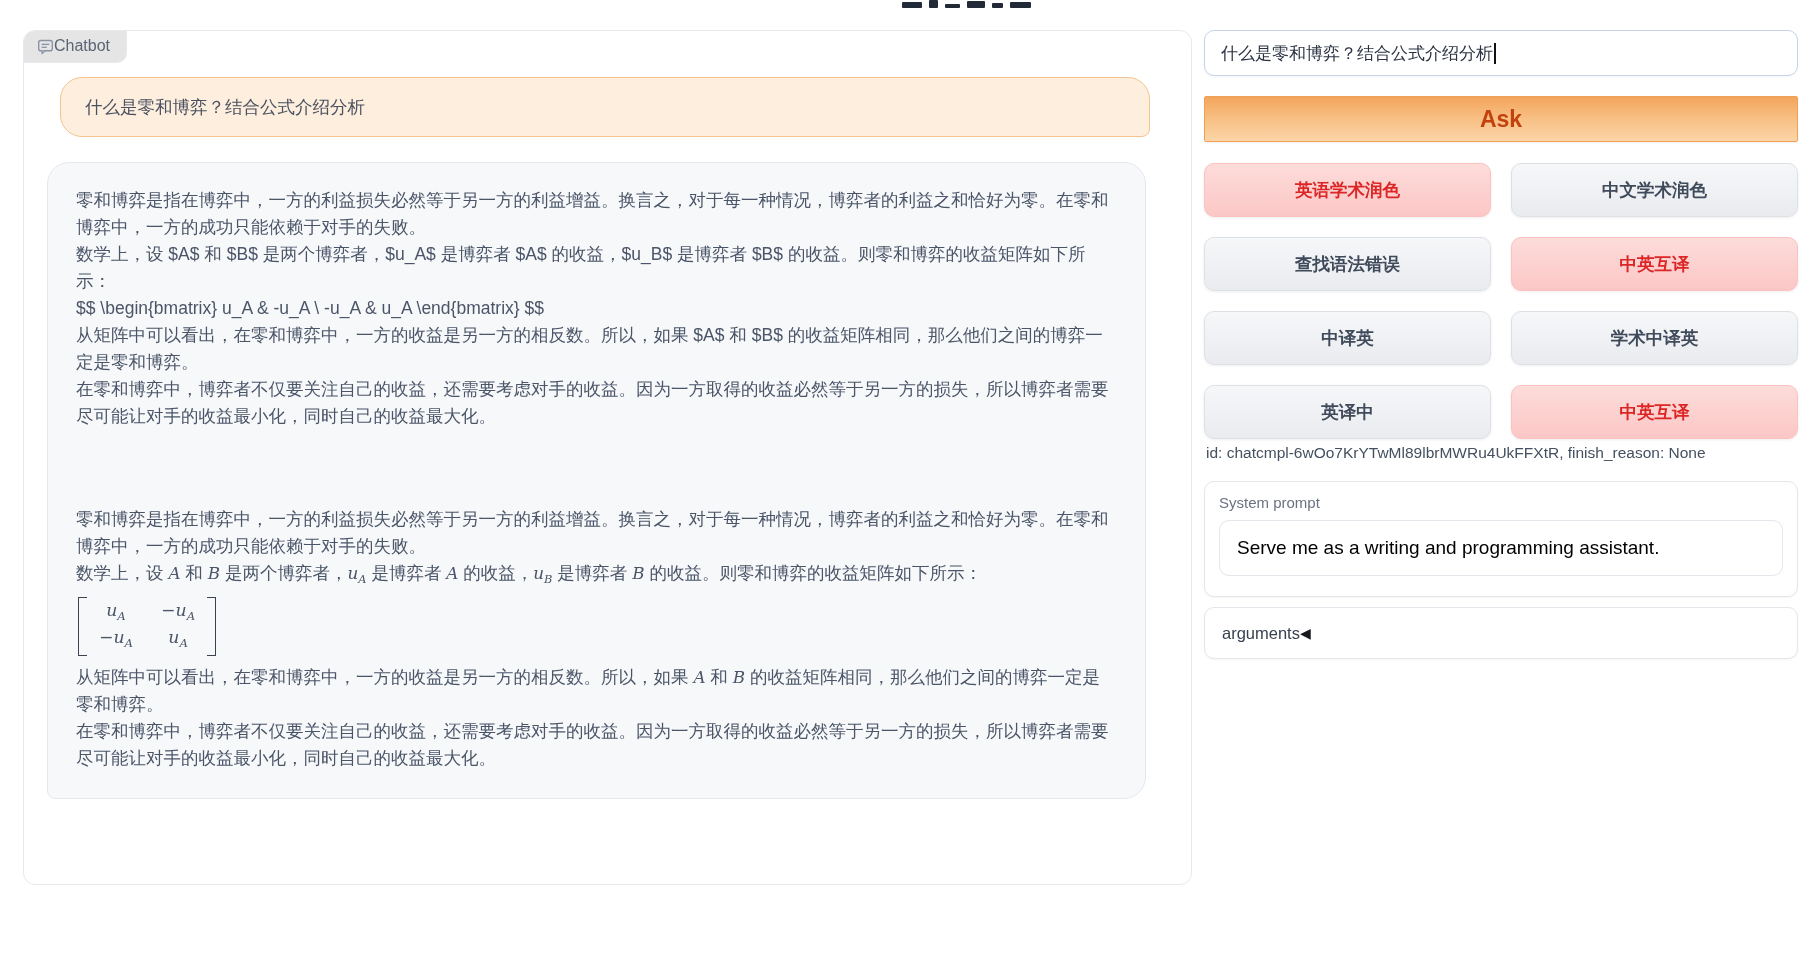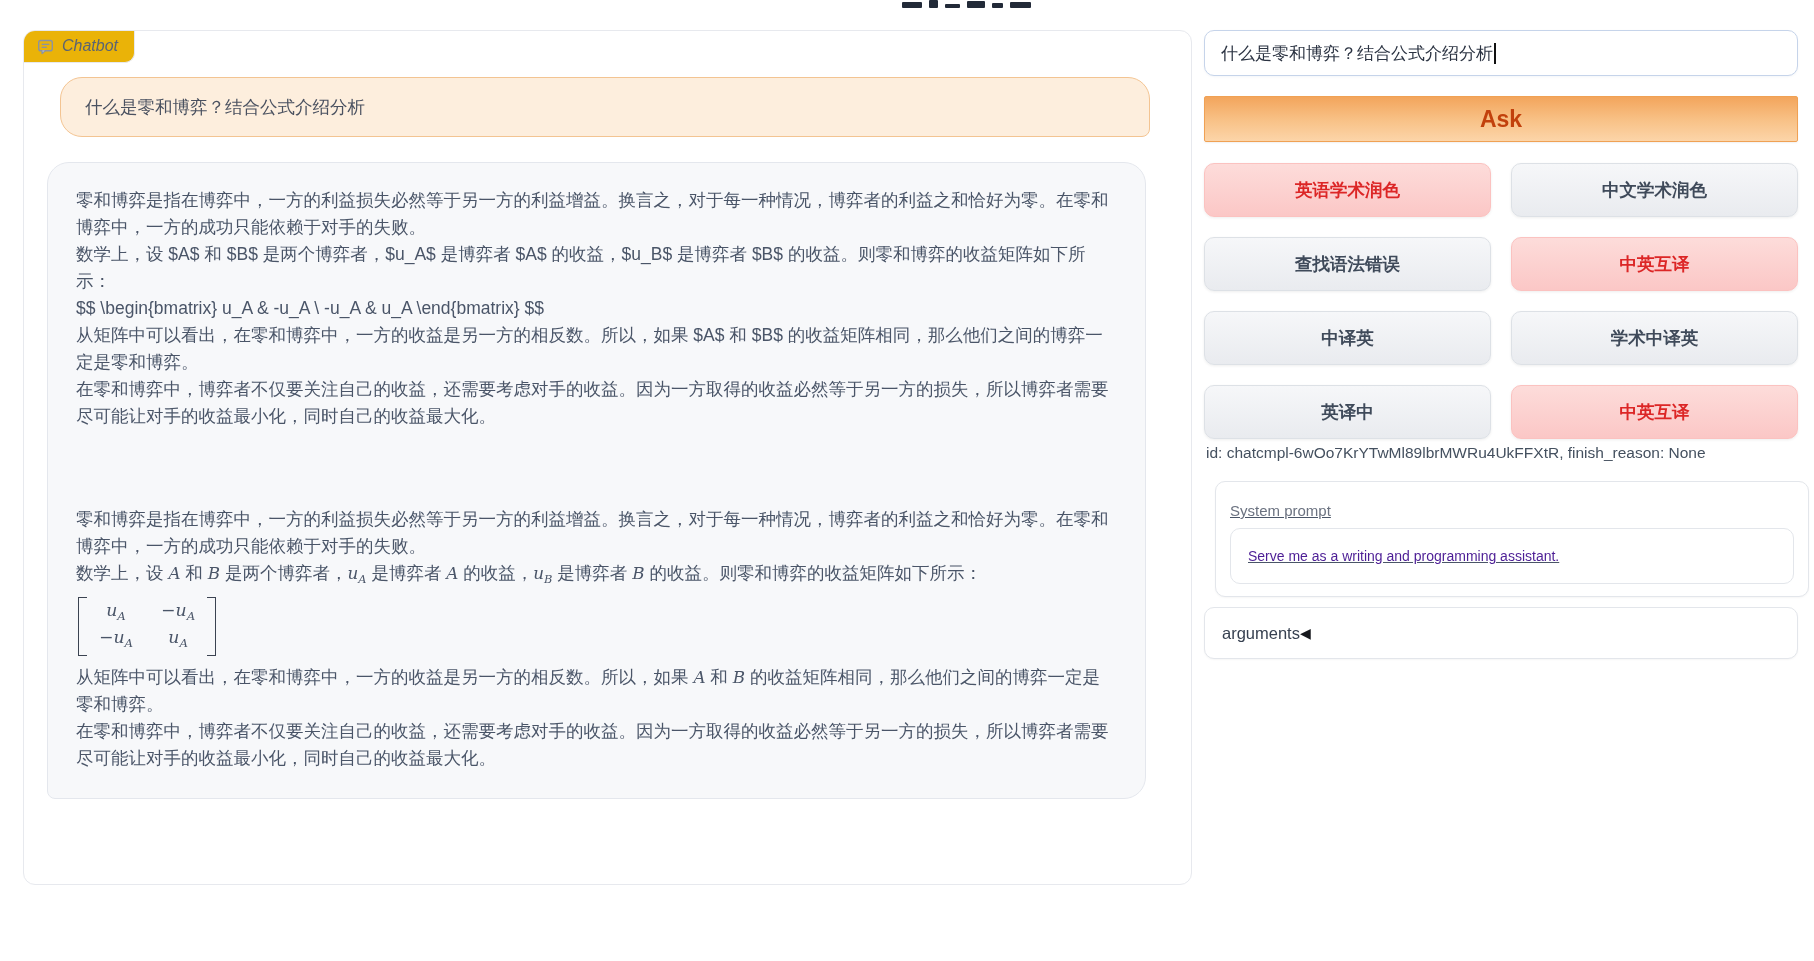--- a/index.html
+++ b/index.html
@@ -8,23 +8,23 @@
   body { position: relative; overflow: hidden; color: #4a5568; }
 
   
   .clipped-title { position: absolute; left: 902px; top: 0; width: 165px; height: 8px;
     display: flex; align-items: flex-end; gap: 7px; overflow: hidden; }
   .clipped-title i { display: block; background: #222a38; border-radius: 1px; }
 
   
   .chat-panel { position: absolute; left: 23px; top: 30px; width: 1169px; height: 855px;
     background: #fff; border: 1px solid #e7e9ee; border-radius: 12px; }
-  .chat-chip { position: absolute; left: 0; top: 0; display: flex; align-items: center; gap: 8px;
-    padding: 6px 16px 7px 13px; background: #eab308; border-right: 1px solid #e7e9ee;
-    border-bottom: 1px solid #e7e9ee; border-radius: 11px 0 10px 0; color: #5b6472; font-size: 16px; font-style: italic; }
+  .chat-chip { position: absolute; left: 0; top: 0; display: flex; align-items: center; 
+    padding: 6px 16px 7px 13px; background: #e5e5e5; border-right: 1px solid #e7e9ee;
+    border-bottom: 1px solid #e7e9ee; border-radius: 11px 0 10px 0; color: #5b6472; font-size: 16px; }
   .chat-chip svg { display: block; }
   .chat-scroll { position: absolute; inset: 0; padding: 46px 29px 20px 36px; border-radius: 12px; overflow: hidden; }
 
   .bubble-user { margin-left: 0; margin-right: 12px; background: #fdeedd; border: 1px solid #f3c492;
     border-radius: 22px 22px 22px 22px; border-bottom-right-radius: 8px;
     padding: 16px 24px; font-size: 17.5px; line-height: 26px; color: #4a5160; }
   .bubble-bot { margin-top: 25px; margin-left: -13px; margin-right: 16px; background: #f7f8fa;
     border: 1px solid #e4e7ed; border-radius: 22px; border-bottom-left-radius: 8px;
     padding: 24px 28px 26px 28px; font-size: 17.5px; line-height: 27px; color: #4a5568; }
   .bubble-bot p { margin: 0; }
@@ -61,27 +61,27 @@
     display: grid; grid-template-columns: 287px 287px; column-gap: 20px; row-gap: 20px; }
   .qa-btn { height: 54px; border-radius: 10px; font-size: 17.5px; font-weight: bold; cursor: pointer;
     font-family: inherit; box-shadow: 0 1px 3px rgba(0,0,0,.07); }
   .qa-gray { background: linear-gradient(180deg,#f6f7f9 0%,#e9ebef 100%);
     border: 1px solid #dde1e6; color: #3f4a5a; }
   .qa-pink { background: linear-gradient(180deg,#fddcda 0%,#fbc7c6 100%);
     border: 1px solid #fbc2c0; color: #dc2626; }
 
   .status-line { position: absolute; top: 444px; left: 2px; font-size: 15.5px; color: #44505f; }
 
-  .sys-card { position: absolute; top: 481px; left: 11px; width: 594px; height: 116px;
-    background: #fff; border: 1px solid #e3e6eb; border-radius: 10px; padding: 20px 14px;
-    box-shadow: 0 1px 2px rgba(0,0,0,.04); text-decoration: underline; }
+  .sys-card { position: absolute; top: 481px; left: 0; width: 594px; height: 116px;
+    background: #fff; border: 1px solid #e3e6eb; border-radius: 10px; padding: 12px 14px;
+    box-shadow: 0 1px 2px rgba(0,0,0,.04); }
   .sys-label { font-size: 15px; color: #6b7280; }
   .sys-input { margin-top: 9px; height: 56px; border: 1px solid #e3e6eb; border-radius: 10px;
     background: #fff; padding: 0 17px; display: flex; align-items: center;
-    font-size: 14px; color: #4c1d95; }
+    font-size: 19px; color: #000000; }
 
   .accordion { position: absolute; top: 607px; left: 0; width: 594px; height: 52px;
     background: #fff; border: 1px solid #e3e6eb; border-radius: 10px; padding: 0 17px;
     display: flex; align-items: center; cursor: pointer;
     box-shadow: 0 1px 2px rgba(0,0,0,.04); }
   .accordion .acc-label { font-size: 16.5px; color: #374151; }
   .accordion .acc-icon { font-size: 14px; color: #16181d; }
 </style>
 </head>
 <body>

